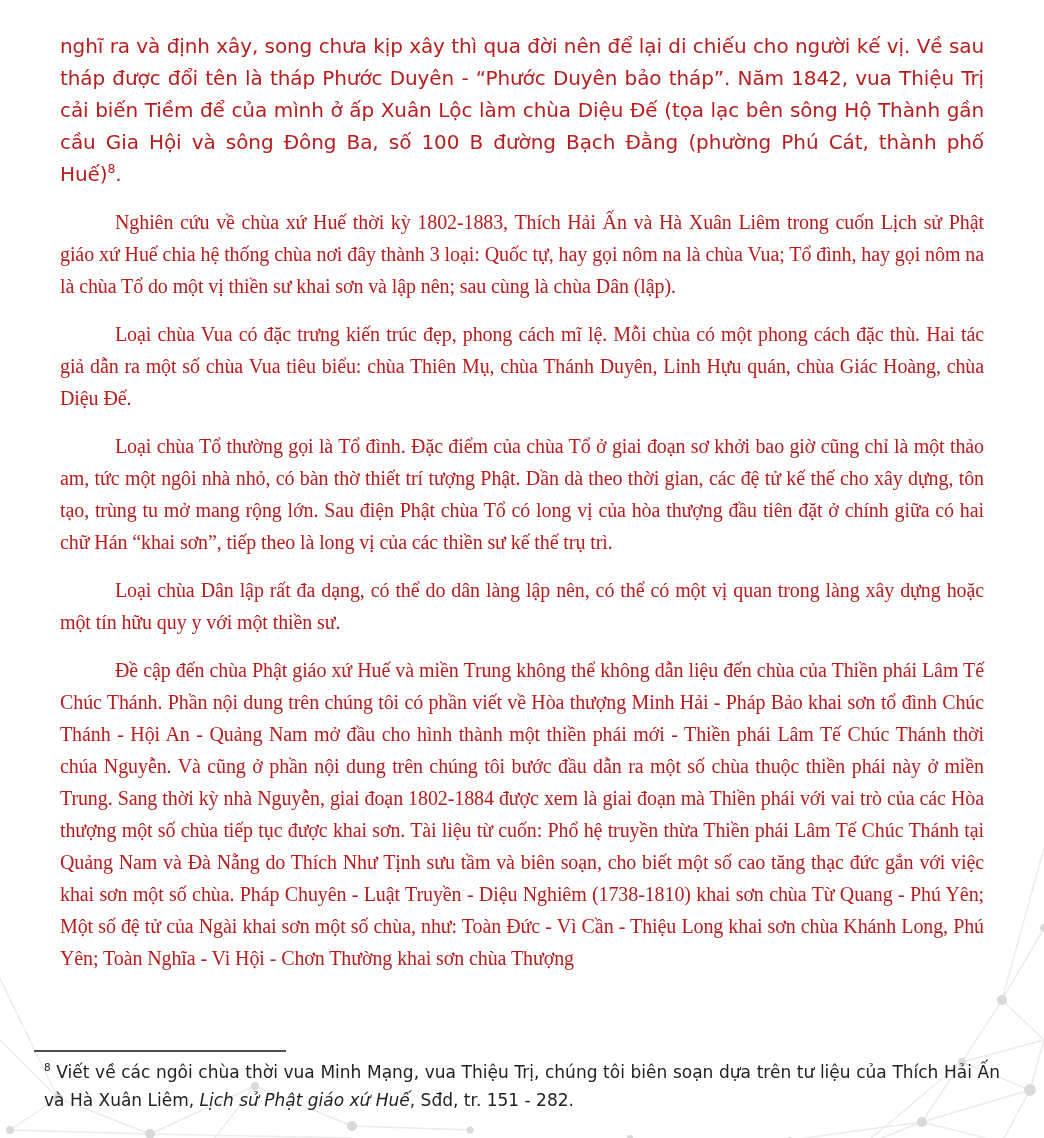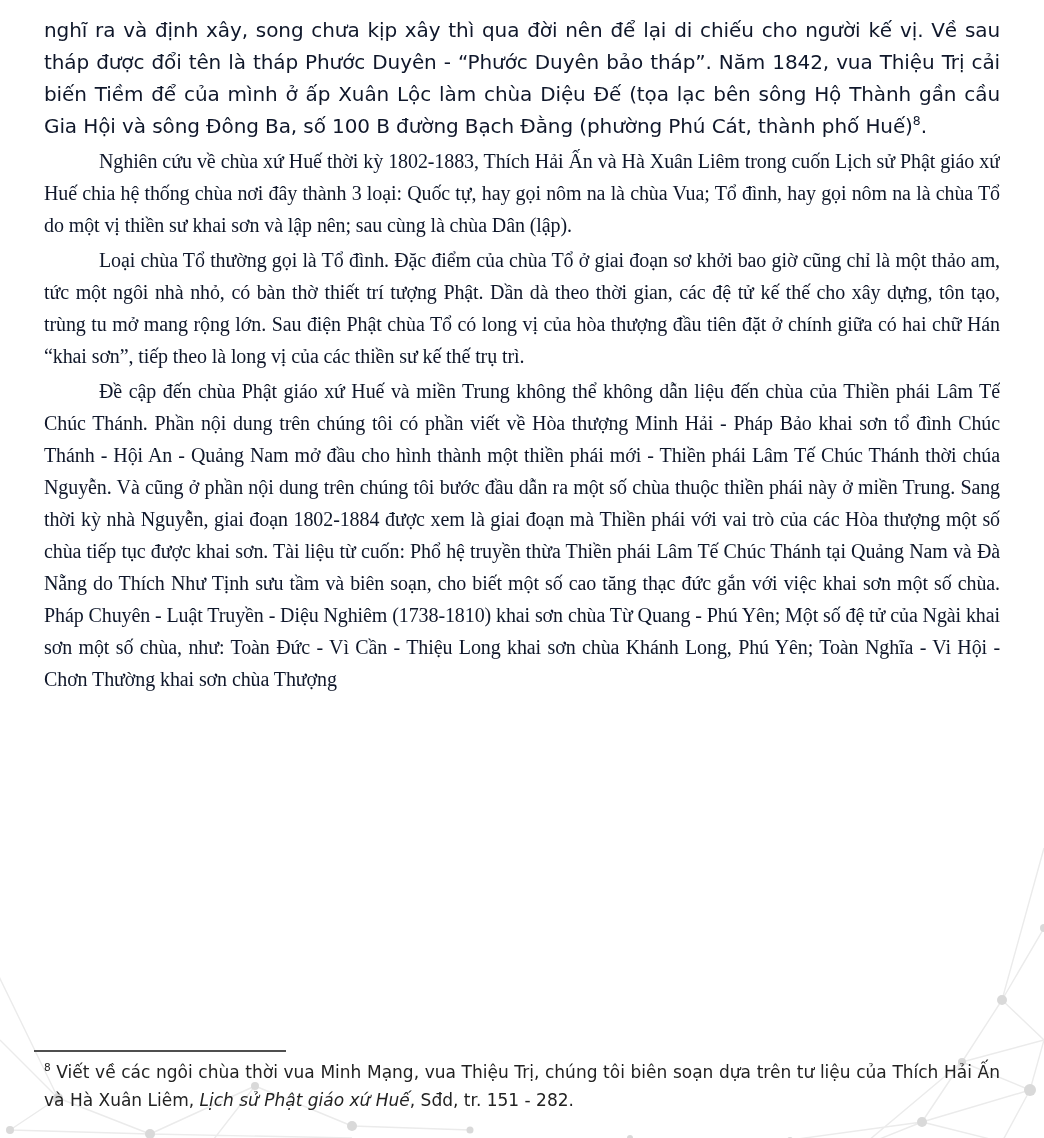--- a/index.html
+++ b/index.html
@@ -26,26 +26,26 @@
   .content {
     position: absolute;
     left: 44px;
     right: 44px;
     top: 14px;
     height: 1030px;
     overflow: hidden;
     z-index: 1;
   }
   p.para {
-    margin: 0;
+    margin: 16px;
     font-size: 20px;
     line-height: 32px;
     text-align: justify;
     letter-spacing: -0.1px;
-    color: #0f172a;
+    color: #b91c1c;
   }
   p.para.indent {
     text-indent: 55px;
     margin-top: 3px;
     font-family: Liberation Serif, serif;
   }
   sup.ref {
     font-size: 62%;
     line-height: 0;
     vertical-align: super;
@@ -104,23 +104,25 @@
       <circle cx="1044" cy="120" r="4"></circle>
       <circle cx="790" cy="332" r="3"></circle>
     </g>
   </svg>
 
   <div class="content">
     <p class="para"><span>nghĩ ra và định xây, song chưa kịp xây thì qua đời nên để lại di chiếu cho người kế vị. Về sau tháp được đổi tên là tháp Phước Duyên - “Phước Duyên bảo tháp”. Năm 1842, vua Thiệu Trị cải biến Tiềm để của mình ở ấp Xuân Lộc làm chùa Diệu Đế (tọa lạc bên sông Hộ Thành gần cầu Gia Hội và sông Đông Ba, số 100 B đường Bạch Đằng (phường Phú Cát, thành phố Huế)</span><sup class="ref">8</sup><span>.</span></p>
 
     <p class="para indent">Nghiên cứu về chùa xứ Huế thời kỳ 1802-1883, Thích Hải Ấn và Hà Xuân Liêm trong cuốn Lịch sử Phật giáo xứ Huế chia hệ thống chùa nơi đây thành 3 loại: Quốc tự, hay gọi nôm na là chùa Vua; Tổ đình, hay gọi nôm na là chùa Tổ do một vị thiền sư khai sơn và lập nên; sau cùng là chùa Dân (lập).</p>
 
+    <p class="para indent">Loại chùa Vua có đặc trưng kiến trúc đẹp, phong cách mĩ lệ. Mỗi chùa có một phong cách đặc thù. Hai tác giả dẫn ra một số chùa Vua tiêu biểu: chùa Thiên Mụ, chùa Thánh Duyên, Linh Hựu quán, chùa Giác Hoàng, chùa Diệu Đế.</p>
 
     <p class="para indent">Loại chùa Tổ thường gọi là Tổ đình. Đặc điểm của chùa Tổ ở giai đoạn sơ khởi bao giờ cũng chỉ là một thảo am, tức một ngôi nhà nhỏ, có bàn thờ thiết trí tượng Phật. Dần dà theo thời gian, các đệ tử kế thế cho xây dựng, tôn tạo, trùng tu mở mang rộng lớn. Sau điện Phật chùa Tổ có long vị của hòa thượng đầu tiên đặt ở chính giữa có hai chữ Hán “khai sơn”, tiếp theo là long vị của các thiền sư kế thế trụ trì.</p>
 
+    <p class="para indent">Loại chùa Dân lập rất đa dạng, có thể do dân làng lập nên, có thể có một vị quan trong làng xây dựng hoặc một tín hữu quy y với một thiền sư.</p>
 
     <p class="para indent">Đề cập đến chùa Phật giáo xứ Huế và miền Trung không thể không dẫn liệu đến chùa của Thiền phái Lâm Tế Chúc Thánh. Phần nội dung trên chúng tôi có phần viết về Hòa thượng Minh Hải - Pháp Bảo khai sơn tổ đình Chúc Thánh - Hội An - Quảng Nam mở đầu cho hình thành một thiền phái mới - Thiền phái Lâm Tế Chúc Thánh thời chúa Nguyễn. Và cũng ở phần nội dung trên chúng tôi bước đầu dẫn ra một số chùa thuộc thiền phái này ở miền Trung. Sang thời kỳ nhà Nguyễn, giai đoạn 1802-1884 được xem là giai đoạn mà Thiền phái với vai trò của các Hòa thượng một số chùa tiếp tục được khai sơn. Tài liệu từ cuốn: Phổ hệ truyền thừa Thiền phái Lâm Tế Chúc Thánh tại Quảng Nam và Đà Nẵng do Thích Như Tịnh sưu tầm và biên soạn, cho biết một số cao tăng thạc đức gắn với việc khai sơn một số chùa. Pháp Chuyên - Luật Truyền - Diệu Nghiêm (1738-1810) khai sơn chùa Từ Quang - Phú Yên; Một số đệ tử của Ngài khai sơn một số chùa, như: Toàn Đức - Vì Cần - Thiệu Long khai sơn chùa Khánh Long, Phú Yên; Toàn Nghĩa - Vi Hội - Chơn Thường khai sơn chùa Thượng</p>
   </div>
 
   <div class="footnote">
     <div class="footnote-rule"></div>
     <p class="footnote-text"><sup class="ref">8</sup> <span>Viết về các ngôi chùa thời vua Minh Mạng, vua Thiệu Trị, chúng tôi biên soạn dựa trên tư liệu của Thích Hải Ấn và Hà Xuân Liêm, </span><i>Lịch sử Phật giáo xứ Huế</i><span>, Sđd, tr. 151 - 282.</span></p>
   </div>
 
 </div>

